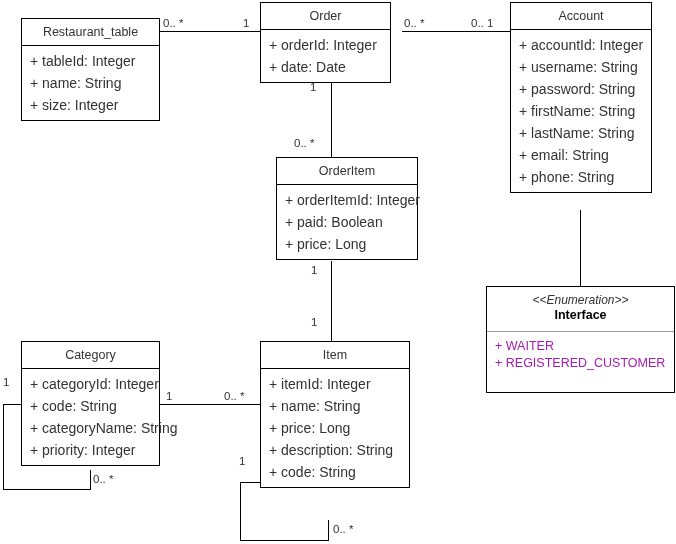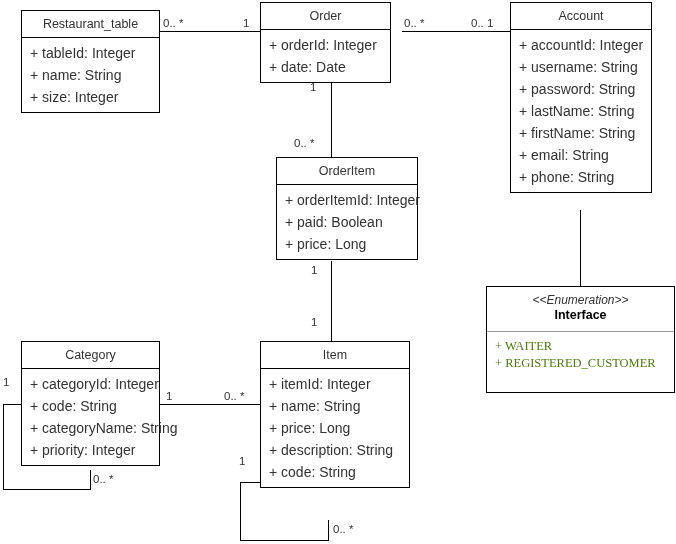--- a/index.html
+++ b/index.html
@@ -57,25 +57,24 @@
     font-size: 12.5px;
     font-weight: bold;
     color: #000000;
     display: block;
   }
   .enum-body {
     padding: 6px 0 6px 0;
   }
   .enum-item {
     font-size: 12.5px;
-    color: #4d7c0f;
+    color: #a21caf;
     padding: 0 0 1px 8px;
     line-height: 16px;
     white-space: nowrap;
-    font-family: Liberation Serif, serif;
   }
   
   .hline {
     position: absolute;
     height: 0;
     border-top: 1px solid #000000;
     z-index: 1;
   }
   .vline {
     position: absolute;
@@ -127,21 +126,21 @@
   <div class="mult" style="left:3px; top:376px;">1</div>
   <div class="mult" style="left:93px; top:473px;">0.. *</div>
 
   <div class="hline" style="left:240px; top:482px; width:21px;"></div>
   <div class="vline" style="left:240px; top:482px; height:58px;"></div>
   <div class="hline" style="left:240px; top:540px; width:89px;"></div>
   <div class="vline" style="left:328px; top:520px; height:21px;"></div>
   <div class="mult" style="left:239px; top:455px;">1</div>
   <div class="mult" style="left:333px; top:523px;">0.. *</div>
 
-  <div class="uml-class" style="left:21px; top:10px; width:139px;">
+  <div class="uml-class" style="left:21px; top:18px; width:139px;">
     <div class="class-title">Restaurant_table</div>
     <div class="class-body">
       <div class="attr">+ tableId: Integer</div>
       <div class="attr">+ name: String</div>
       <div class="attr">+ size: Integer</div>
     </div>
   </div>
 
   <div class="uml-class" style="left:260px; top:2px; width:131px;">
     <div class="class-title">Order</div>
@@ -150,22 +149,22 @@
       <div class="attr">+ date: Date</div>
     </div>
   </div>
 
   <div class="uml-class" style="left:510px; top:2px; width:142px;">
     <div class="class-title">Account</div>
     <div class="class-body">
       <div class="attr">+ accountId: Integer</div>
       <div class="attr">+ username: String</div>
       <div class="attr">+ password: String</div>
+      <div class="attr">+ firstName: String</div>
       <div class="attr">+ lastName: String</div>
-      <div class="attr">+ firstName: String</div>
       <div class="attr">+ email: String</div>
       <div class="attr">+ phone: String</div>
     </div>
   </div>
 
   <div class="uml-class" style="left:276px; top:157px; width:142px;">
     <div class="class-title">OrderItem</div>
     <div class="class-body">
       <div class="attr">+ orderItemId: Integer</div>
       <div class="attr">+ paid: Boolean</div>

